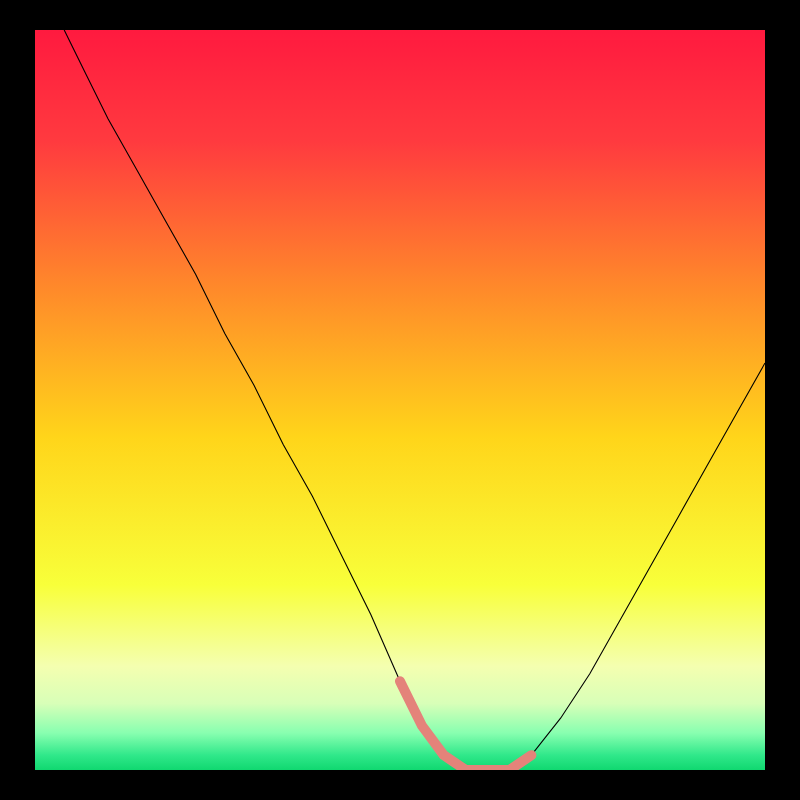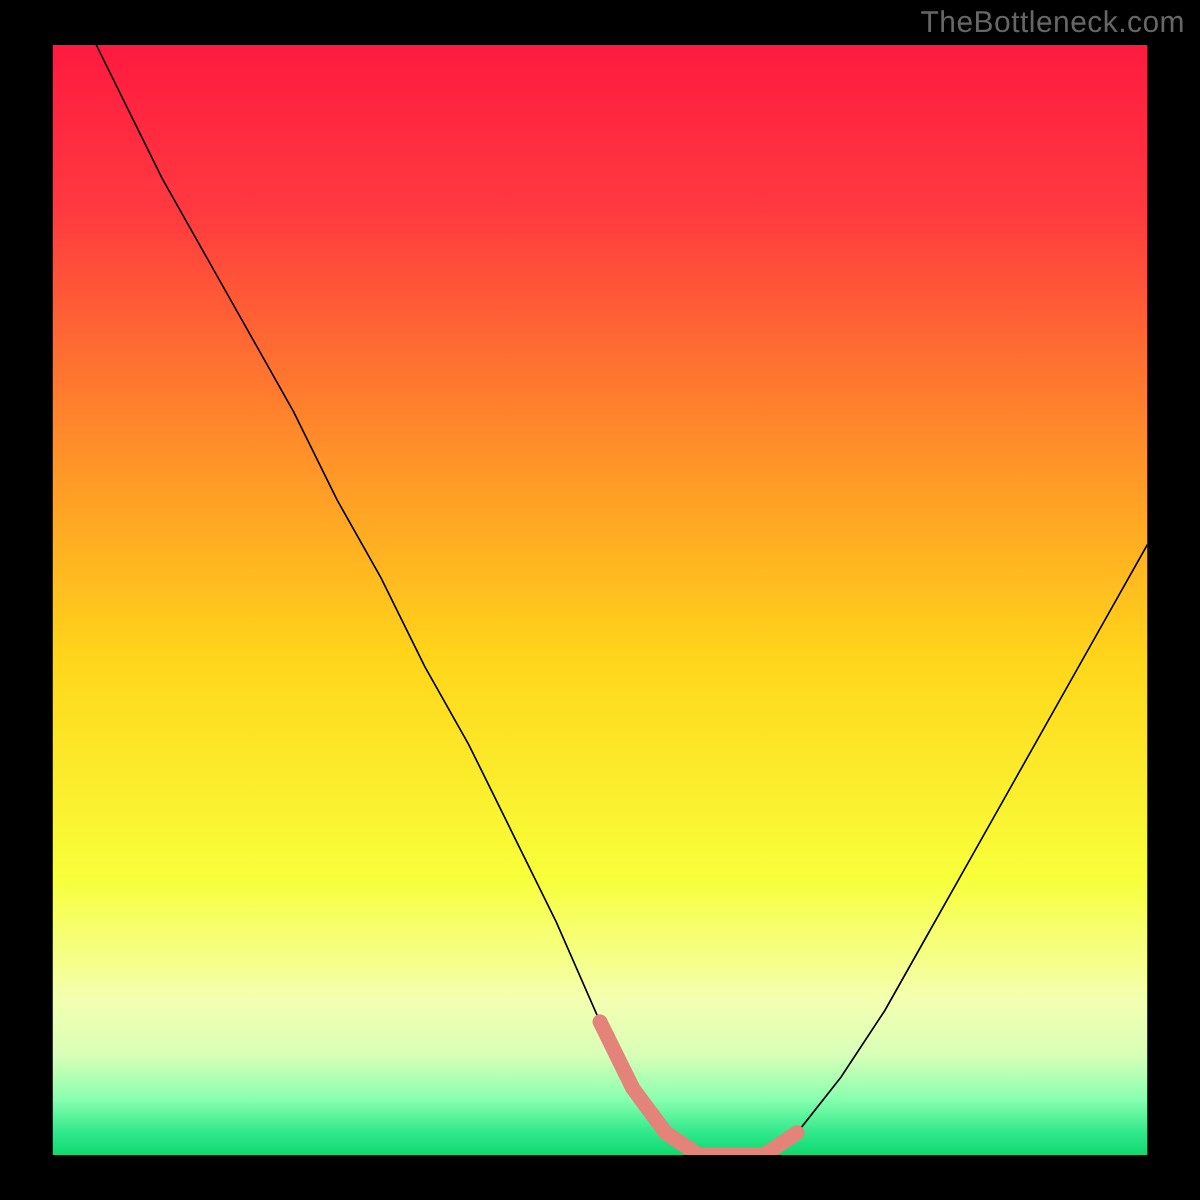--- a/index.html
+++ b/index.html
@@ -38,21 +38,20 @@
     display: block;
     width: 100%;
     height: 100%;
   }
 </style>
 </head>
 <body>
 
 <div class="frame">
 
-  <div class="watermark">TheBottleneck.com</div>
 
   <div class="plot-area">
     <svg id="chart-svg" viewBox="0 0 730 740" preserveAspectRatio="none">
       <defs>
         <linearGradient id="bg-grad" x1="0" y1="0" x2="0" y2="1">
             <stop offset="0%" stop-color="#ff1a3f"></stop>
             <stop offset="15%" stop-color="#ff3a3f"></stop>
             <stop offset="35%" stop-color="#ff8a2a"></stop>
             <stop offset="55%" stop-color="#ffd51a"></stop>
             <stop offset="75%" stop-color="#f8ff3a"></stop>

